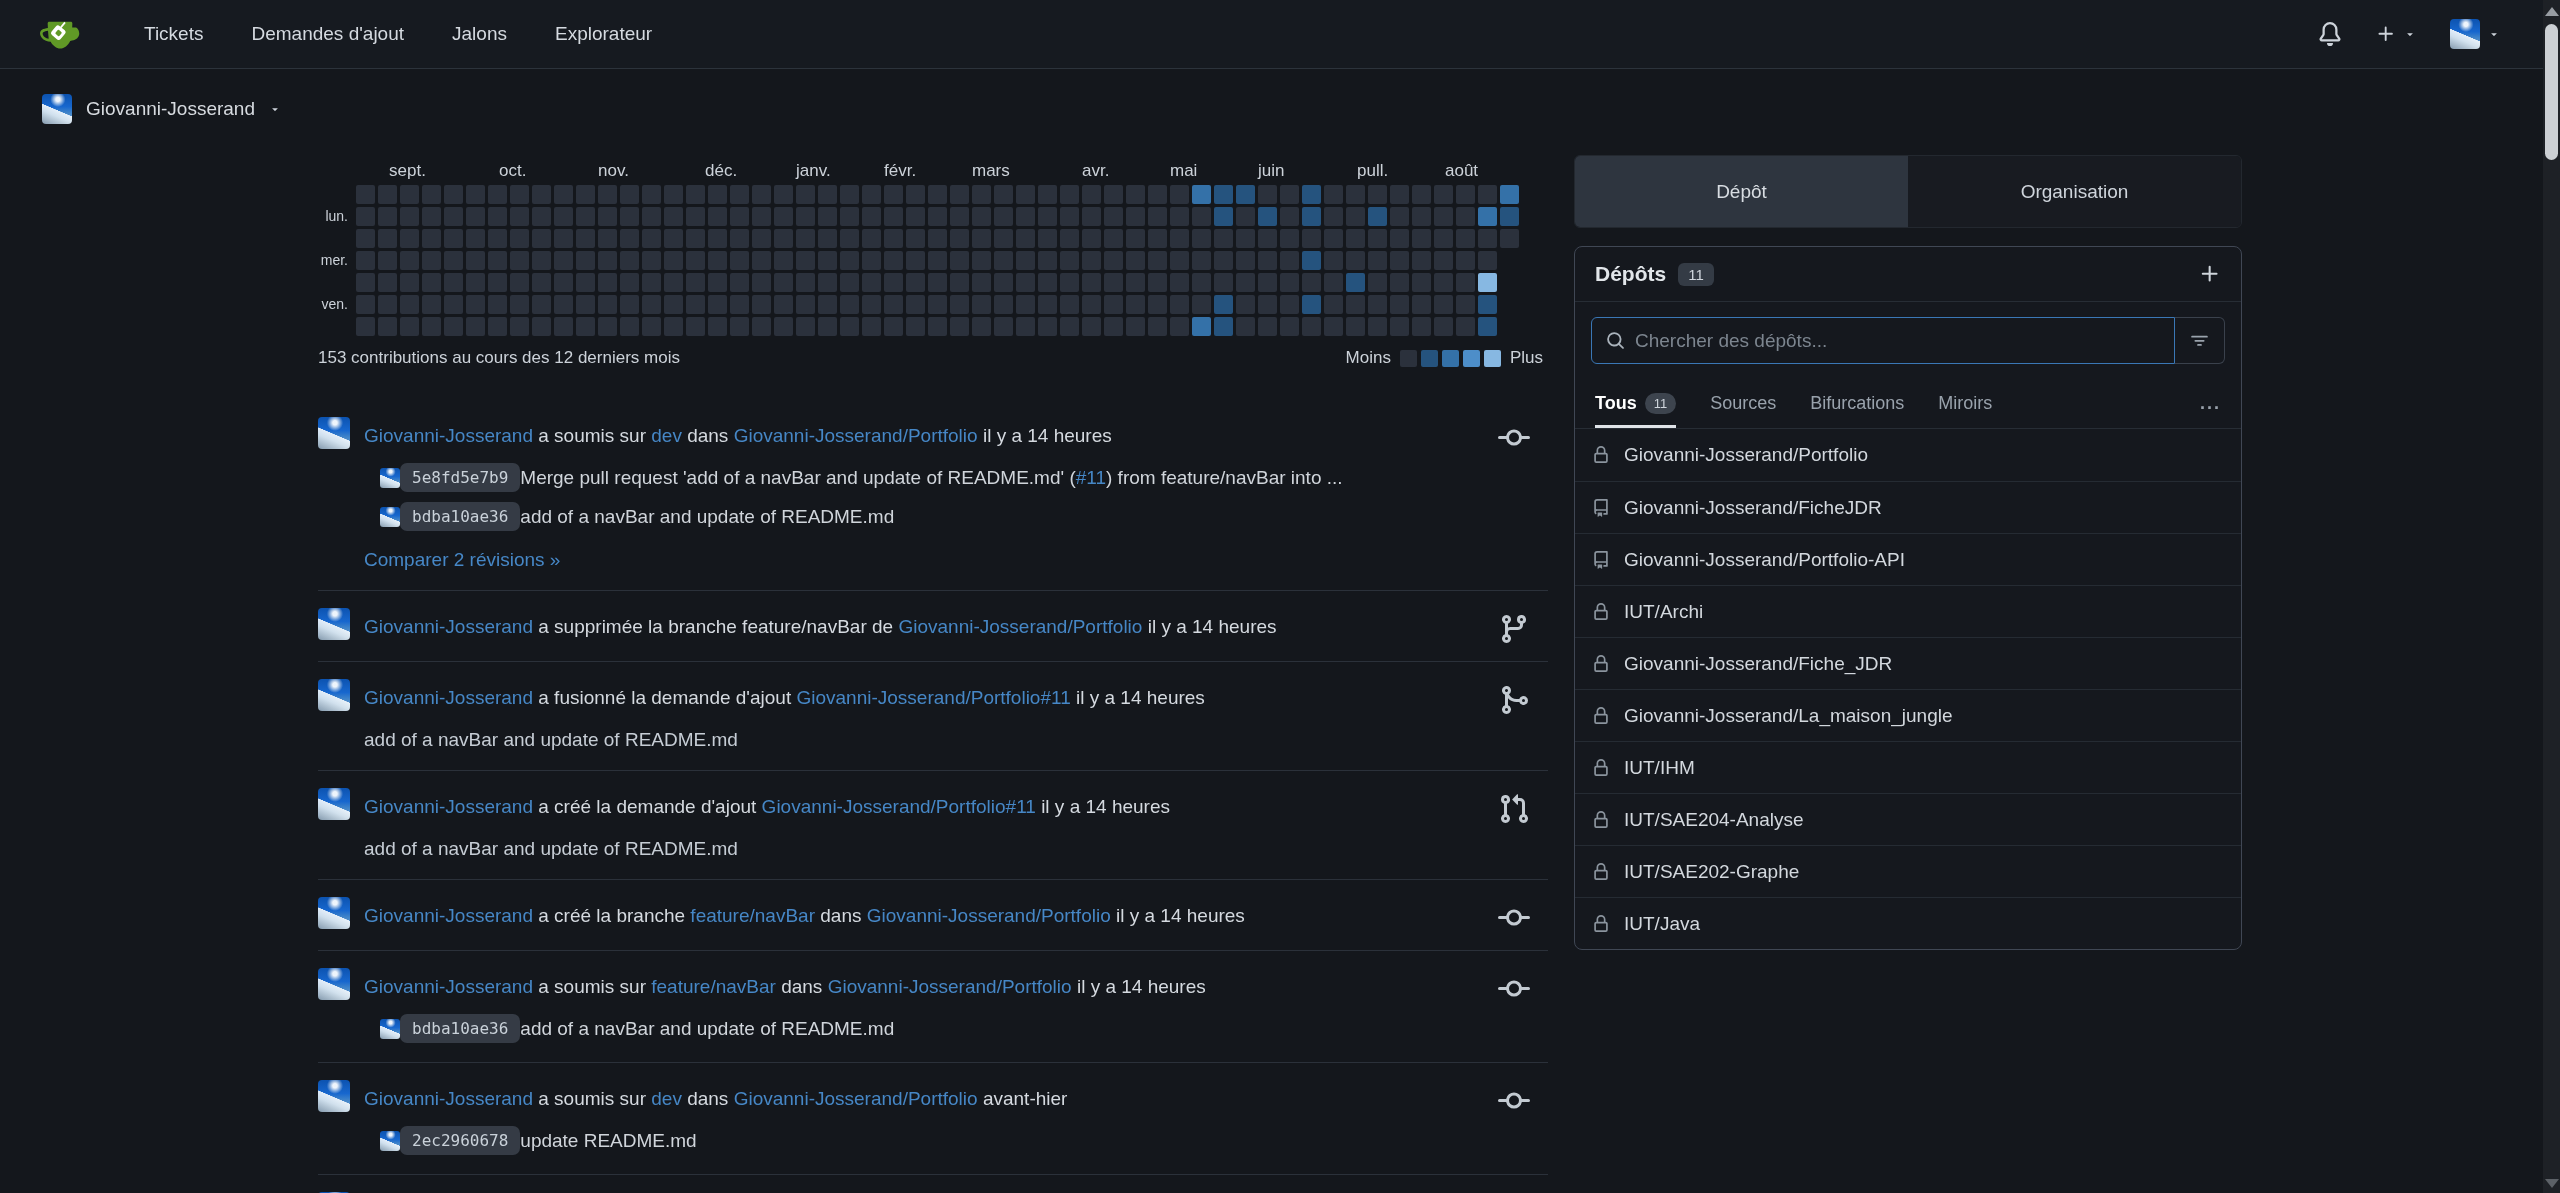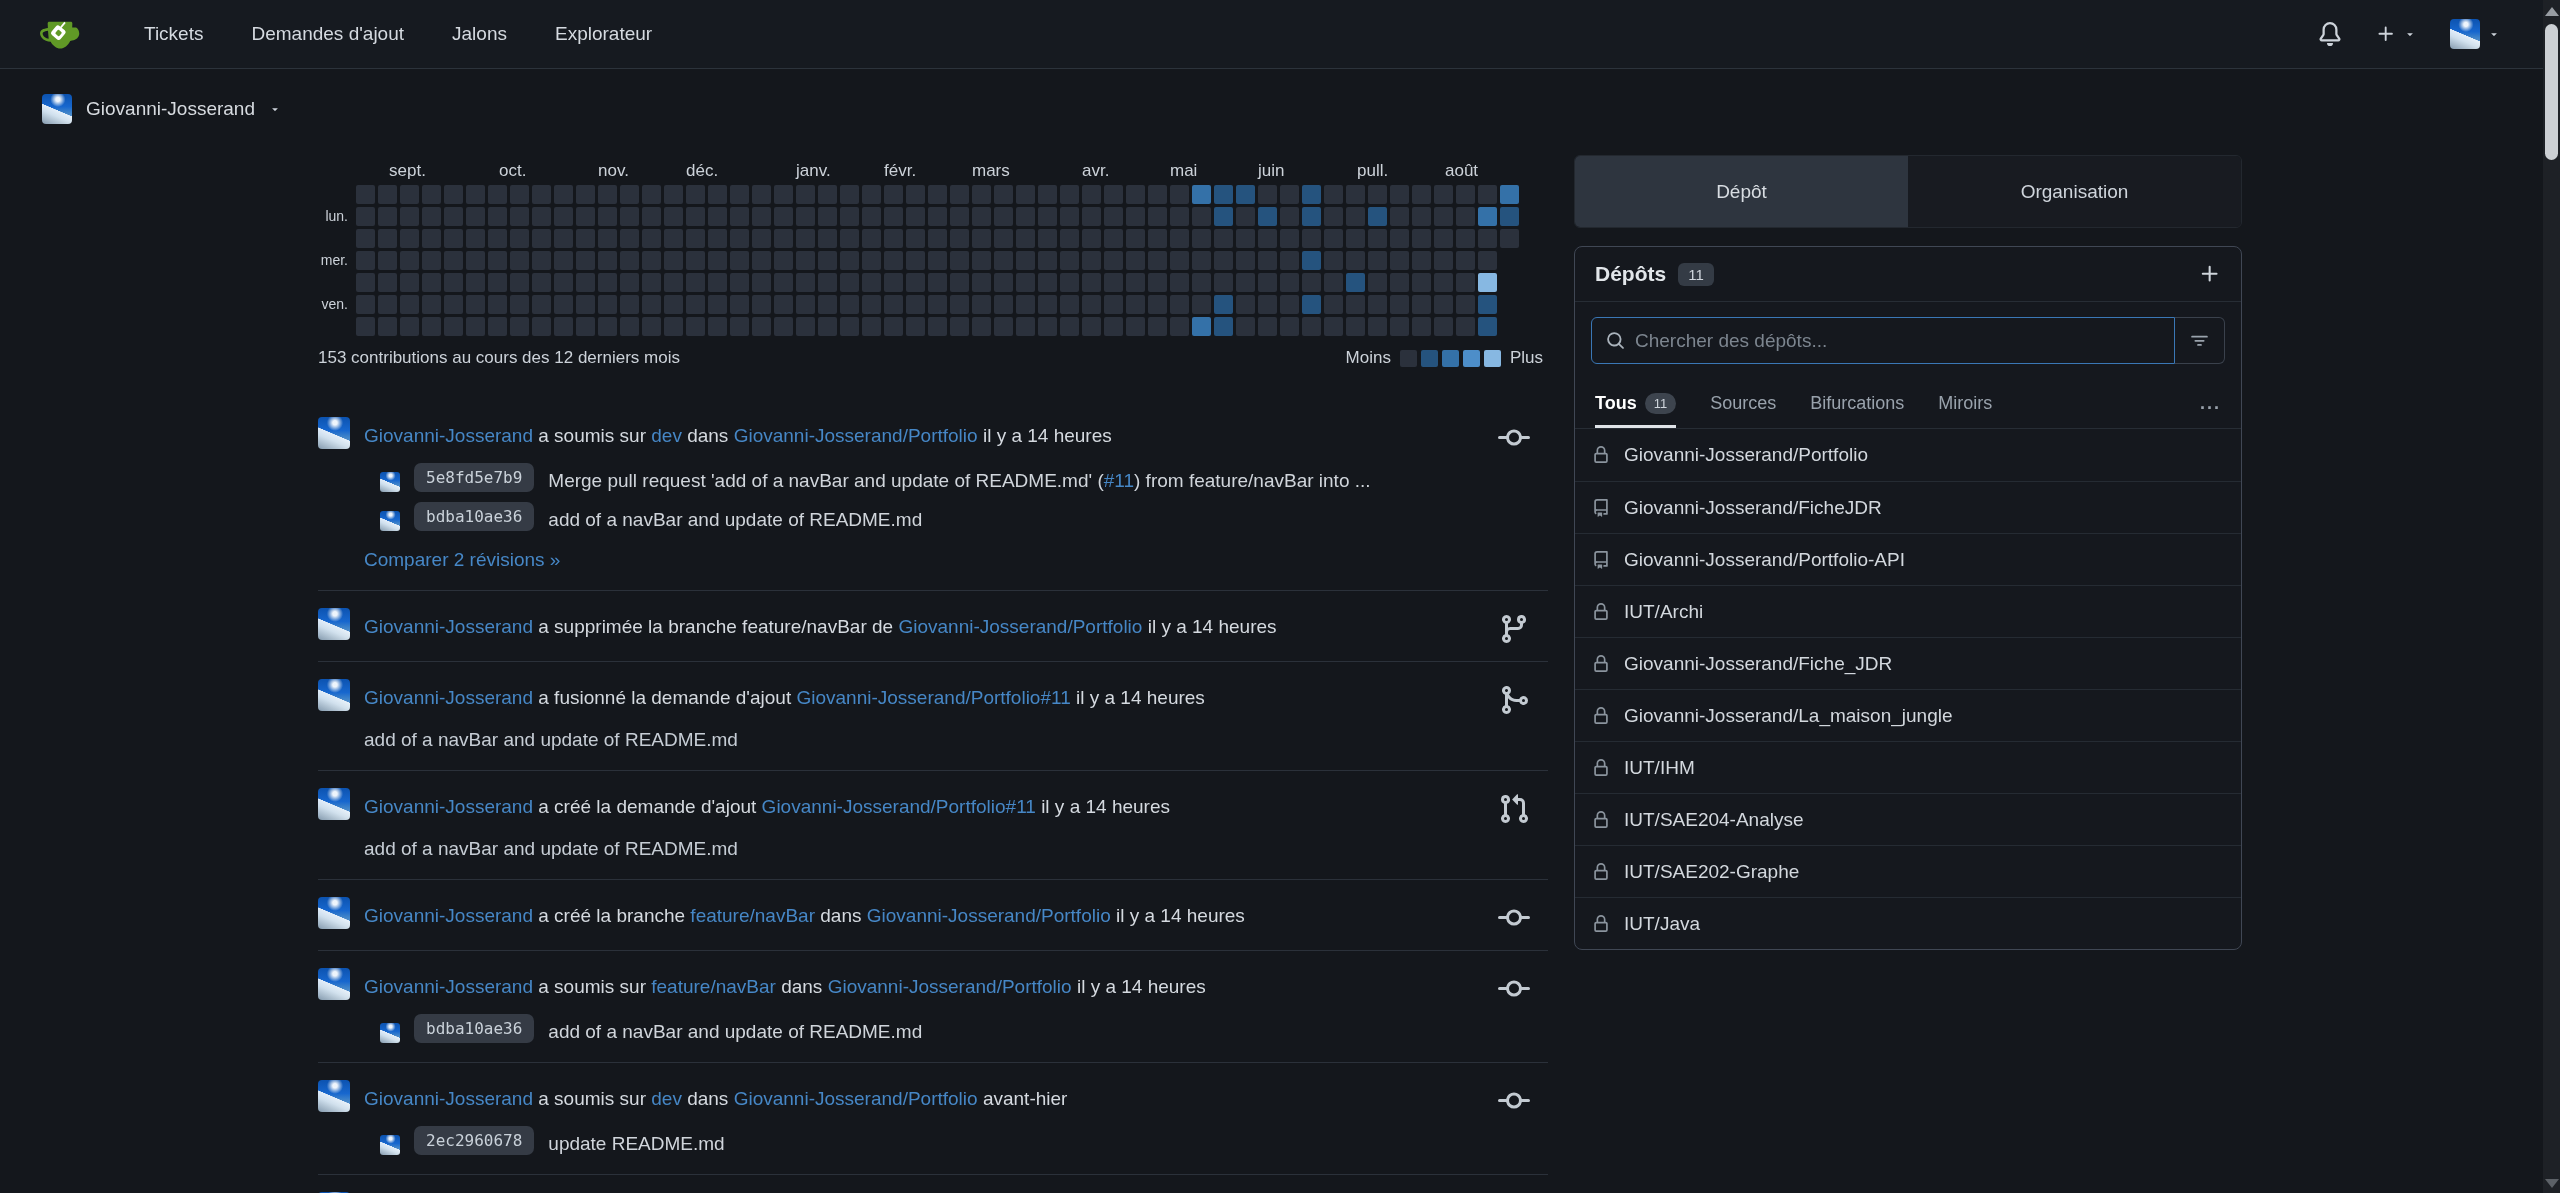--- a/index.html
+++ b/index.html
@@ -66,21 +66,21 @@
   .hm-legend .lg-label { margin:0 5px; }
 
   
   .feed { margin-top:32px; }
   .feed-item { position:relative; padding:17px 0 19px 0; border-bottom:1px solid #2b313a; }
   .feed-item:last-child { border-bottom:none; }
   .fi-row { display:flex; align-items:flex-start; gap:14px; }
   .fi-header { padding-top:4px; line-height:30px; }
   .fi-icon { position:absolute; right:18px; top:22px; color:#c3cad1; }
   .fi-commits { margin:12px 0 0 62px; display:flex; flex-direction:column; gap:10px; }
-  .fi-commit { display:flex; align-items:flex-end; gap:14px; }
+  .fi-commit { display:flex; align-items:center; }
   .commit-hash {
     font-family:"DejaVu Sans Mono", monospace; font-size:16px; color:#c9d1d9;
     background:#353b45; border-radius:7px; padding:5px 12px; cursor:pointer;
   }
   .commit-msg { color:#d0d5db; }
   .fi-comment { margin:16px 0 0 46px; color:#c6cdd5; }
   .fi-compare { display:inline-block; margin:18px 0 0 46px; font-size:19px; }
 
   
   .side-tabs {
@@ -184,21 +184,21 @@
 
 <div class="dashboard">
 
   <div class="main-col">
 
     <div class="heatmap">
       <div class="hm-months" id="hm-months">
           <span style="left: 71px;">sept.</span>
           <span style="left: 181px;">oct.</span>
           <span style="left: 280px;">nov.</span>
-          <span style="left: 368px;">déc.</span>
+          <span style="left: 387px;">déc.</span>
           <span style="left: 478px;">janv.</span>
           <span style="left: 566px;">févr.</span>
           <span style="left: 654px;">mars</span>
           <span style="left: 764px;">avr.</span>
           <span style="left: 852px;">mai</span>
           <span style="left: 940px;">juin</span>
           <span style="left: 1039px;">pull.</span>
           <span style="left: 1127px;">août</span>
         </div>
       <div class="hm-body">

